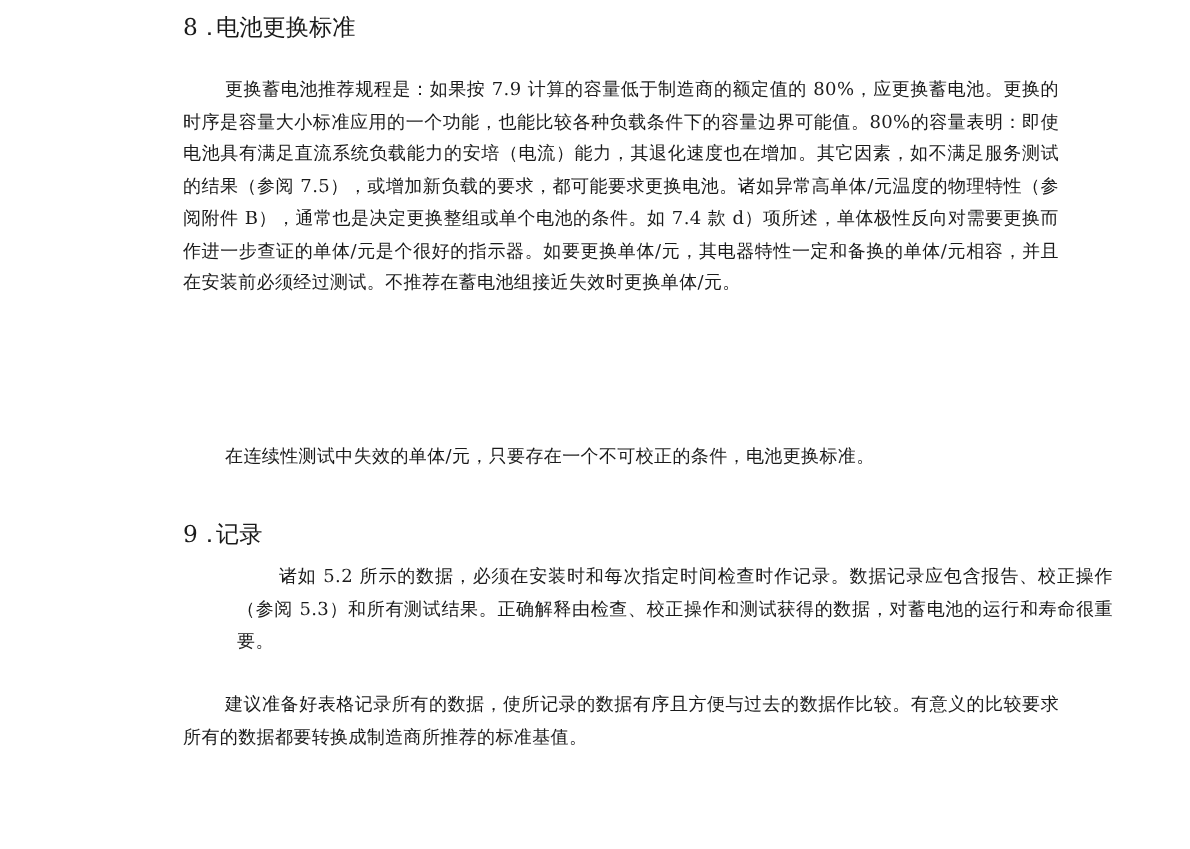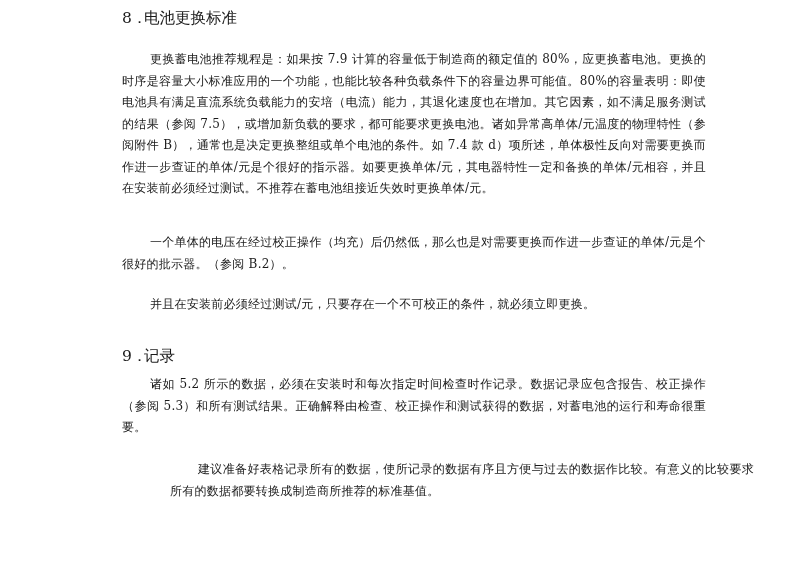--- a/index.html
+++ b/index.html
@@ -44,22 +44,22 @@
       line-height: 21.5px;
       text-align: justify;
       text-indent: 28px;
       letter-spacing: 0.25px;
     }
     #h8 { top: 8px; }
     #p1 { top: 49px; }
     #p2 { top: 232px; }
     #p3 { top: 294px; }
     #h9 { top: 322px; margin-top: 24px; }
-    #p4 { top: 374px; }
-    #p5 { top: 459px; margin-left: 48px; }
+    #p4 { top: 374px; margin-left: 36px; }
+    #p5 { top: 459px; }
 
     .watermark {
       position: absolute;
       left: 243px;
       top: 450px;
       font-family: "DejaVu Serif", "Liberation Serif", serif;
       font-size: 96px;
       line-height: 110px;
       color: rgba(110, 110, 110, 0.88);
       letter-spacing: -1px;
@@ -69,23 +69,22 @@
   </style>
 </head>
 <body>
 
 <div class="page">
 
   <h2 class="heading" id="h8"><span class="num">8．</span><span>电池更换标准</span></h2>
 
   <p class="para" id="p1">更换蓄电池推荐规程是：如果按 7.9 计算的容量低于制造商的额定值的 80%，应更换蓄电池。更换的时序是容量大小标准应用的一个功能，也能比较各种负载条件下的容量边界可能值。80%的容量表明：即使电池具有满足直流系统负载能力的安培（电流）能力，其退化速度也在增加。其它因素，如不满足服务测试的结果（参阅 7.5），或增加新负载的要求，都可能要求更换电池。诸如异常高单体/元温度的物理特性（参阅附件 B），通常也是决定更换整组或单个电池的条件。如 7.4 款 d）项所述，单体极性反向对需要更换而作进一步查证的单体/元是个很好的指示器。如要更换单体/元，其电器特性一定和备换的单体/元相容，并且在安装前必须经过测试。不推荐在蓄电池组接近失效时更换单体/元。</p>
 
-  <p class="para" id="p2">一个单体的电压在经过校正操作（均充）后仍然低，那么也是对需要更换而作进一步查证的单体/元是个很好的批示器。（参阅 B.2）。</p>
 
-  <p class="para" id="p3">并且在安装前必须经过测试/元，只要存在一个不可校正的条件，就必须立即更换。</p>
+  <p class="para" id="p3">在连续性测试中失效的单体/元，只要存在一个不可校正的条件，电池更换标准。</p>
 
   <h2 class="heading" id="h9"><span class="num">9．</span><span>记录</span></h2>
 
   <p class="para" id="p4">诸如 5.2 所示的数据，必须在安装时和每次指定时间检查时作记录。数据记录应包含报告、校正操作（参阅 5.3）和所有测试结果。正确解释由检查、校正操作和测试获得的数据，对蓄电池的运行和寿命很重要。</p>
 
   <p class="para" id="p5">建议准备好表格记录所有的数据，使所记录的数据有序且方便与过去的数据作比较。有意义的比较要求所有的数据都要转换成制造商所推荐的标准基值。</p>
 
 
 </div>
 

